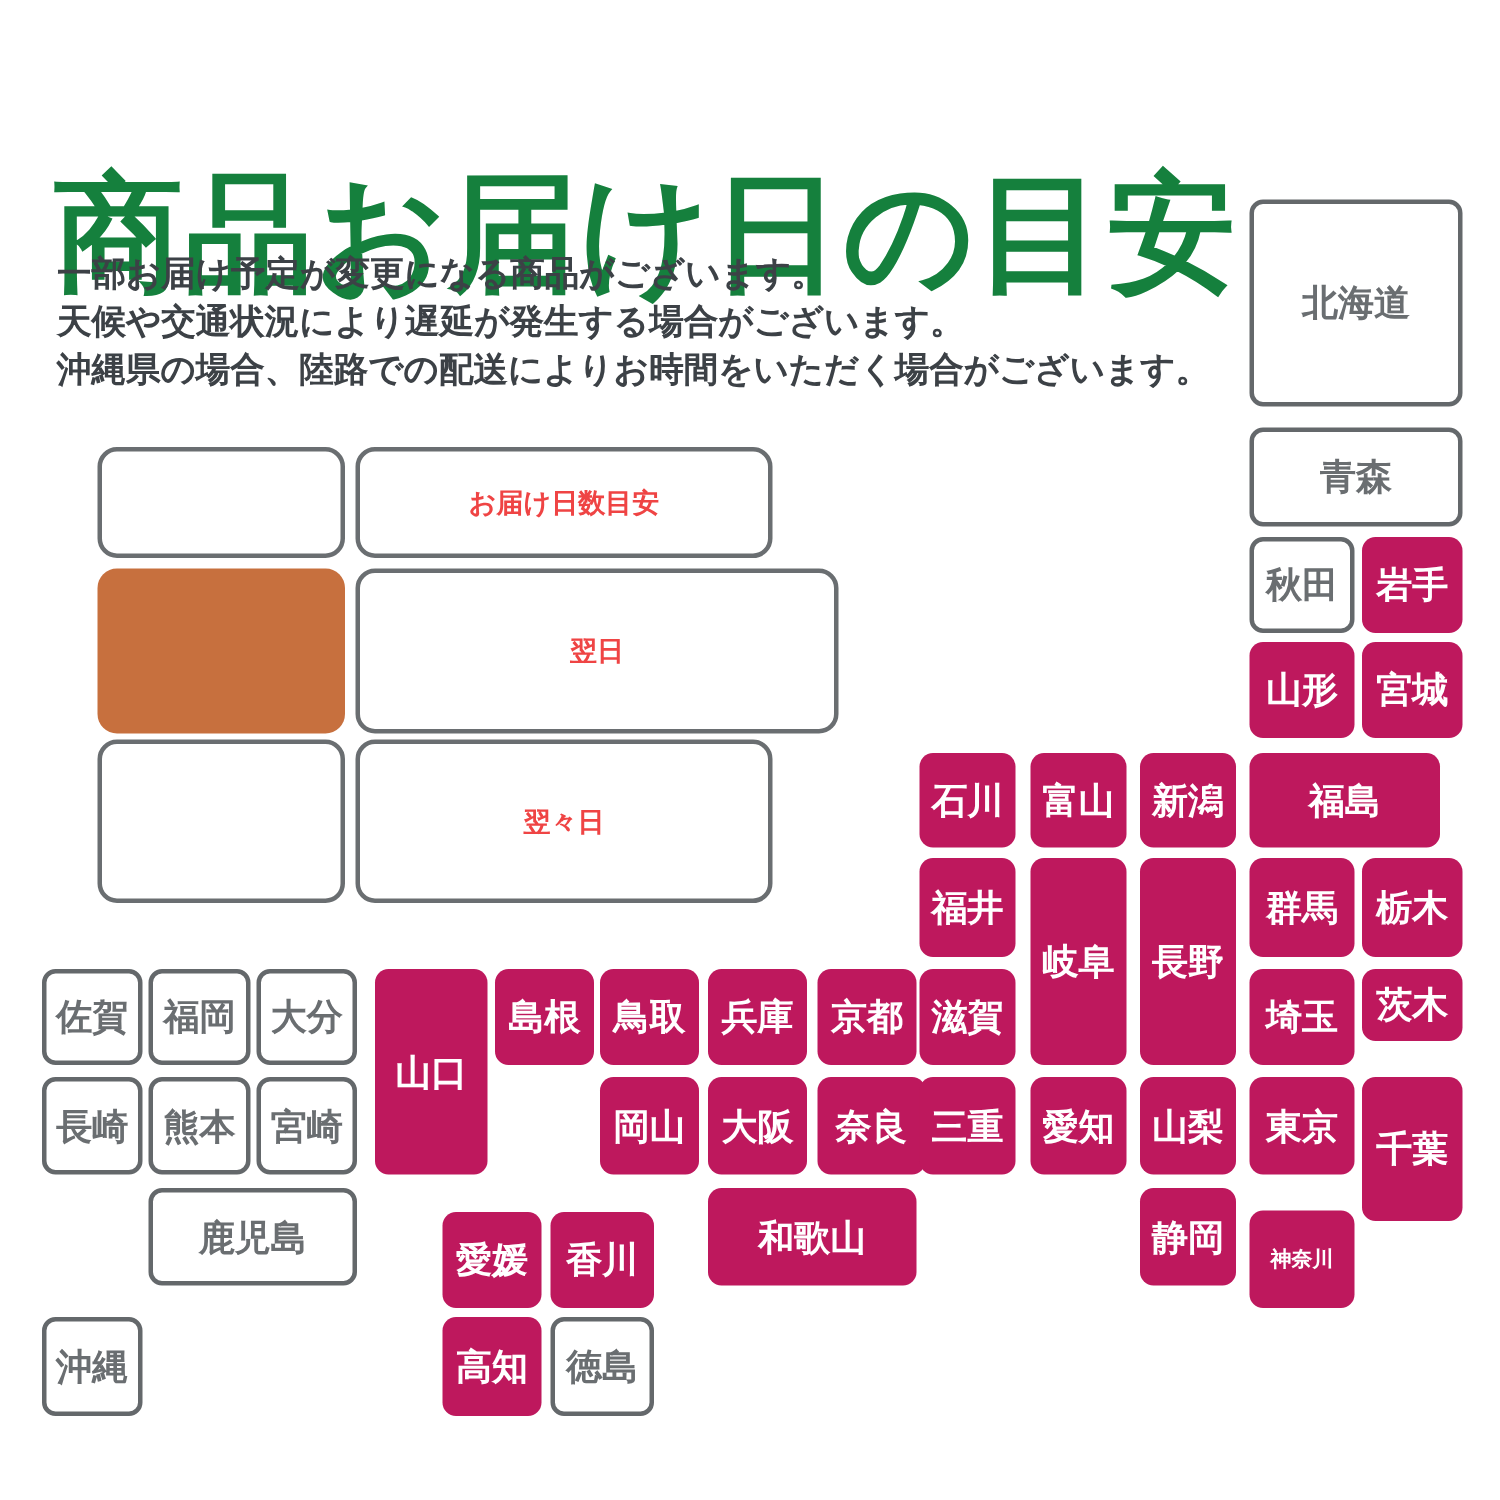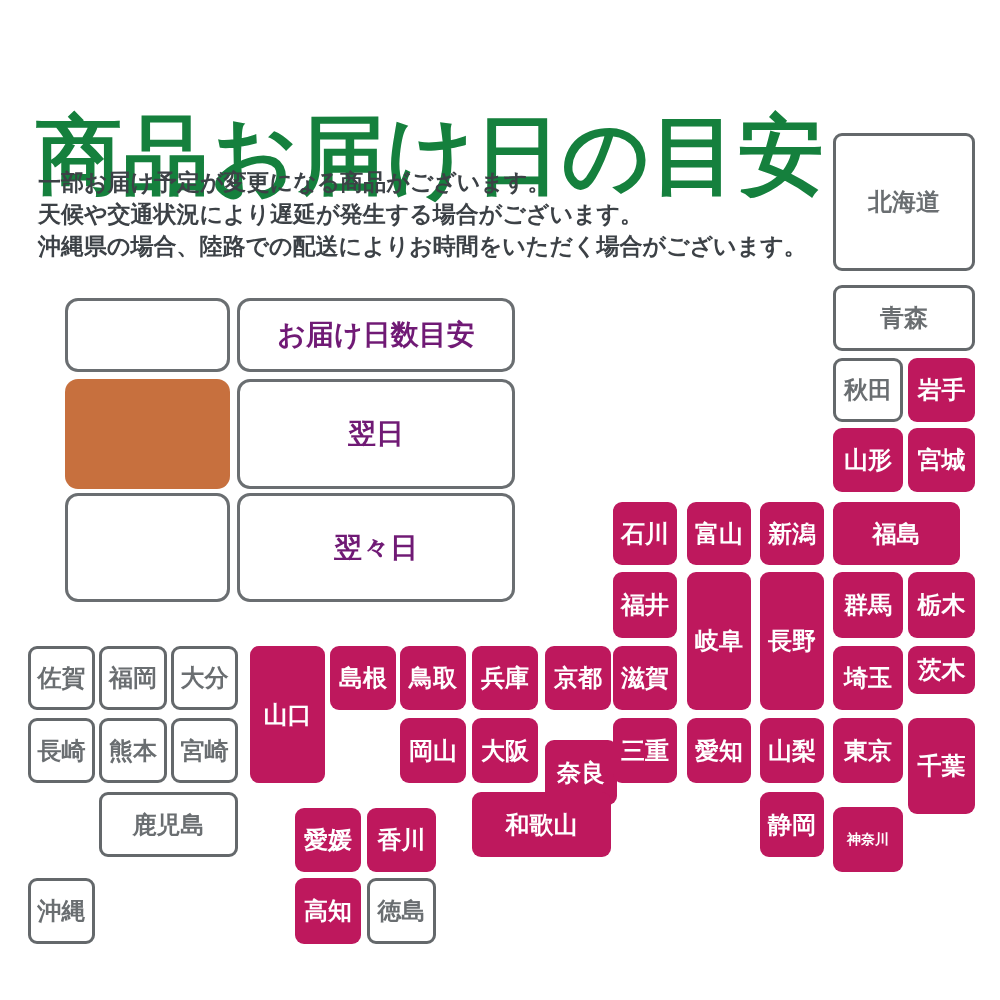--- a/index.html
+++ b/index.html
@@ -12,21 +12,21 @@
     font-size:86px;font-weight:900;color:#15803d;letter-spacing:1px;
     white-space:nowrap;
   }
   .notes{
     position:absolute;left:38px;top:166px;
     font-size:23px;font-weight:bold;color:#3c4146;line-height:32px;
   }
   .lbox{
     position:absolute;box-sizing:border-box;border-radius:13px;
     display:flex;align-items:center;justify-content:center;
-    font-weight:bold;color:#701a75;font-size:28px;
+    font-weight:bold;color:#ef4444;font-size:18px;
   }
   .lbox.white{background:#ffffff;border:3px solid #6a6e71;}
   .lbox.orange{background:#c7703e;border:none;}
   .map{position:absolute;left:0;top:0;width:1000px;height:1000px;}
   .tile{
     position:absolute;box-sizing:border-box;border-radius:9px;
     display:flex;align-items:center;justify-content:center;
     font-weight:bold;font-size:24px;white-space:nowrap;
   }
   .tile.orange{background:#be185d;color:#ffffff;}
@@ -41,21 +41,21 @@
 <div class="notes">
   <div>一部お届け予定が変更になる商品がございます。</div>
   <div>天候や交通状況により遅延が発生する場合がございます。</div>
   <div>沖縄県の場合、陸路での配送によりお時間をいただく場合がございます。</div>
 </div>
 
 <div>
   <div class="lbox white" style="left:65px;top:298px;width:165px;height:74px;"></div>
   <div class="lbox white" style="left:237px;top:298px;width:278px;height:74px;">お届け日数目安</div>
   <div class="lbox orange" style="left:65px;top:379px;width:165px;height:110px;"></div>
-  <div class="lbox white" style="left:237px;top:379px;width:278px;height:110px;">翌日</div>
+  <div class="lbox white" style="left:237px;top:379px;width:322px;height:110px;">翌日</div>
   <div class="lbox white" style="left:65px;top:493px;width:165px;height:109px;"></div>
   <div class="lbox white" style="left:237px;top:493px;width:278px;height:109px;">翌々日</div>
 </div>
 
 <div class="map">
     <div class="tile white" style="left: 833px; top: 133px; width: 142px; height: 138px; text-align: right;">
       <span>北海道</span>
     </div>
     <div class="tile white" style="left: 833px; top: 285px; width: 142px; height: 66px;">
       <span>青森</span>
@@ -140,21 +140,21 @@
     </div>
     <div class="tile white" style="left: 171px; top: 718px; width: 67px; height: 65px;">
       <span>宮崎</span>
     </div>
     <div class="tile orange" style="left: 400px; top: 718px; width: 66px; height: 65px;">
       <span>岡山</span>
     </div>
     <div class="tile orange" style="left: 472px; top: 718px; width: 66px; height: 65px;">
       <span>大阪</span>
     </div>
-    <div class="tile orange" style="left: 545px; top: 740px; width: 72px; height: 65px;">
+    <div class="tile orange" style="left: 545px; top: 718px; width: 72px; height: 65px;">
       <span>奈良</span>
     </div>
     <div class="tile orange" style="left: 613px; top: 718px; width: 64px; height: 65px;">
       <span>三重</span>
     </div>
     <div class="tile orange" style="left: 687px; top: 718px; width: 64px; height: 65px;">
       <span>愛知</span>
     </div>
     <div class="tile orange" style="left: 760px; top: 718px; width: 64px; height: 65px;">
       <span>山梨</span>

